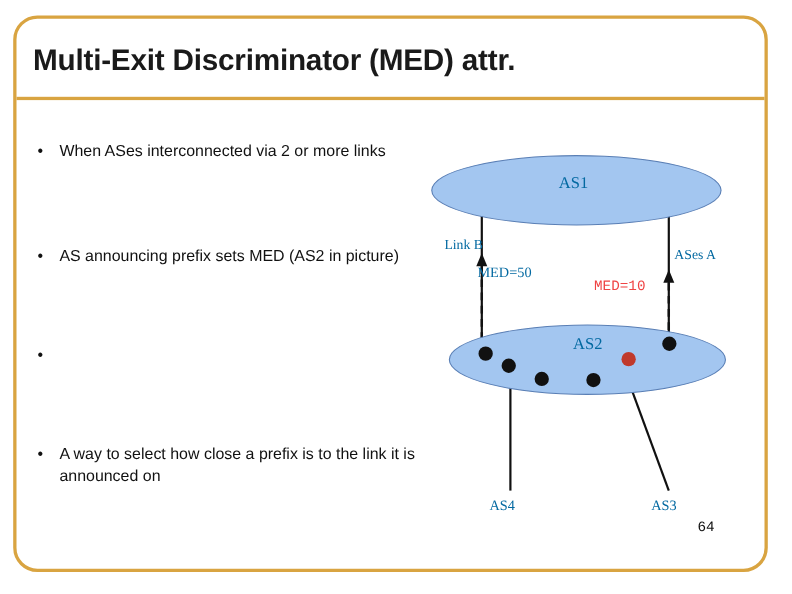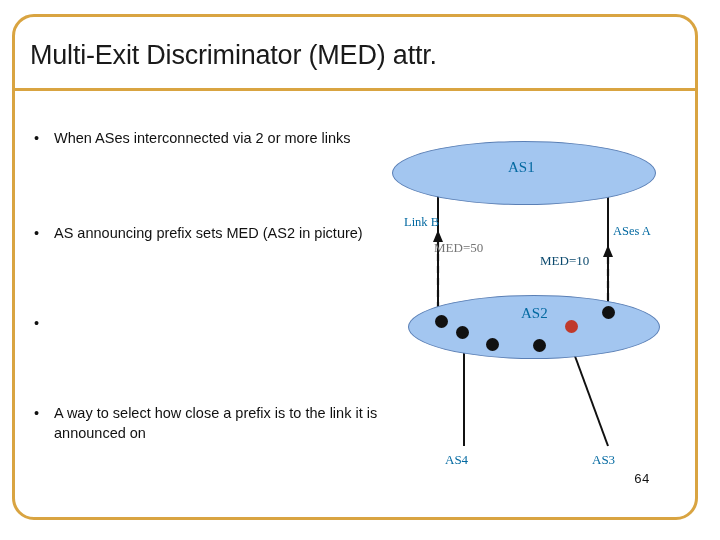--- a/index.html
+++ b/index.html
@@ -31,21 +31,21 @@
     border-radius: 22px;
     box-sizing: border-box;
   }
   
   .title {
     position: absolute;
     left: 30px;
     top: 40px;
     width: 640px;
     font-size: 27px;
-    font-weight: normal;
+    font-weight: bold;
     color: #1a1a1a;
     letter-spacing: -0.2px;
   }
   .title-rule {
     position: absolute;
     left: 15px;
     top: 88px;
     width: 680px;
     height: 3px;
     background: #d9a441;
@@ -107,22 +107,22 @@
     position: absolute;
     font-family: "Liberation Serif", serif;
     font-size: 14px;
     color: #0369a1;
     white-space: nowrap;
   }
   .lbl-as1 { left: 128px; top: 29px; font-size: 15px; }
   .lbl-as2 { left: 141px; top: 175px; font-size: 15px; }
   .lbl-linkb { left: 0px; top: 85px; font-size: 12.5px; margin-left: 24px; }
   .lbl-linka { left: 233px; top: 94px; font-size: 12.5px; }
-  .lbl-med50 { left: 54px; top: 110px; font-size: 13px; color: #737373; }
-  .lbl-med10 { left: 160px; top: 123px; font-size: 13px; color: #0c4a6e; }
+  .lbl-med50 { left: 54px; top: 110px; font-size: 13px; color: #0369a1; }
+  .lbl-med10 { left: 160px; top: 123px; font-size: 13px; color: #ef4444; font-family: Liberation Mono, monospace; }
   .lbl-as4 { left: 65px; top: 322px; font-size: 13px; }
   .lbl-as3 { left: 212px; top: 322px; font-size: 13px; }
 
   .node {
     position: absolute;
     width: 13px;
     height: 13px;
     border-radius: 50%;
     background: #111111;
   }

